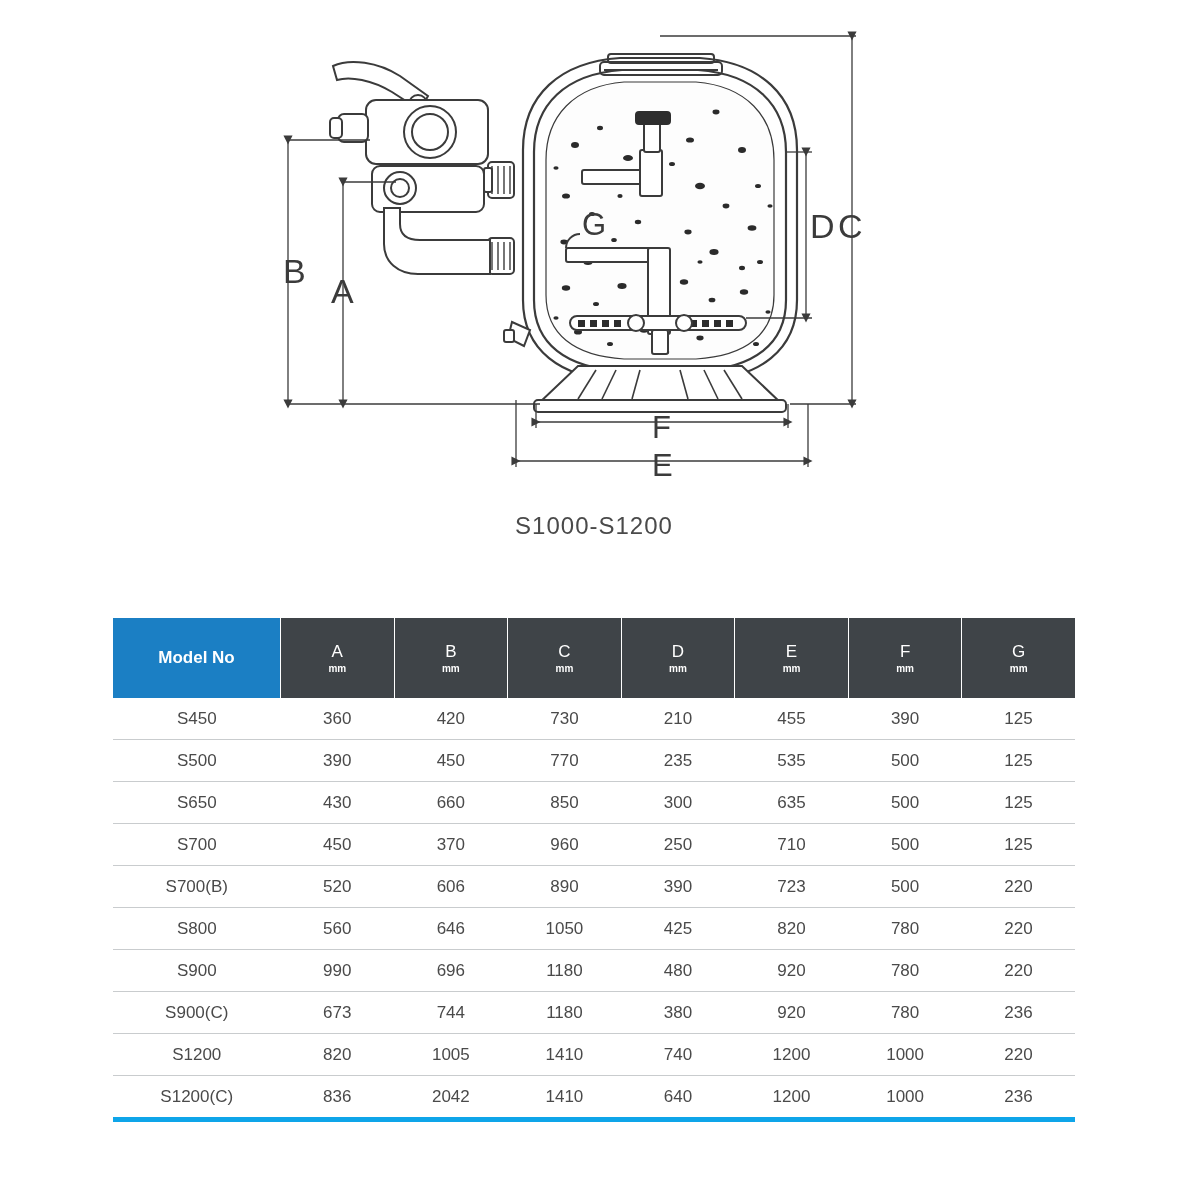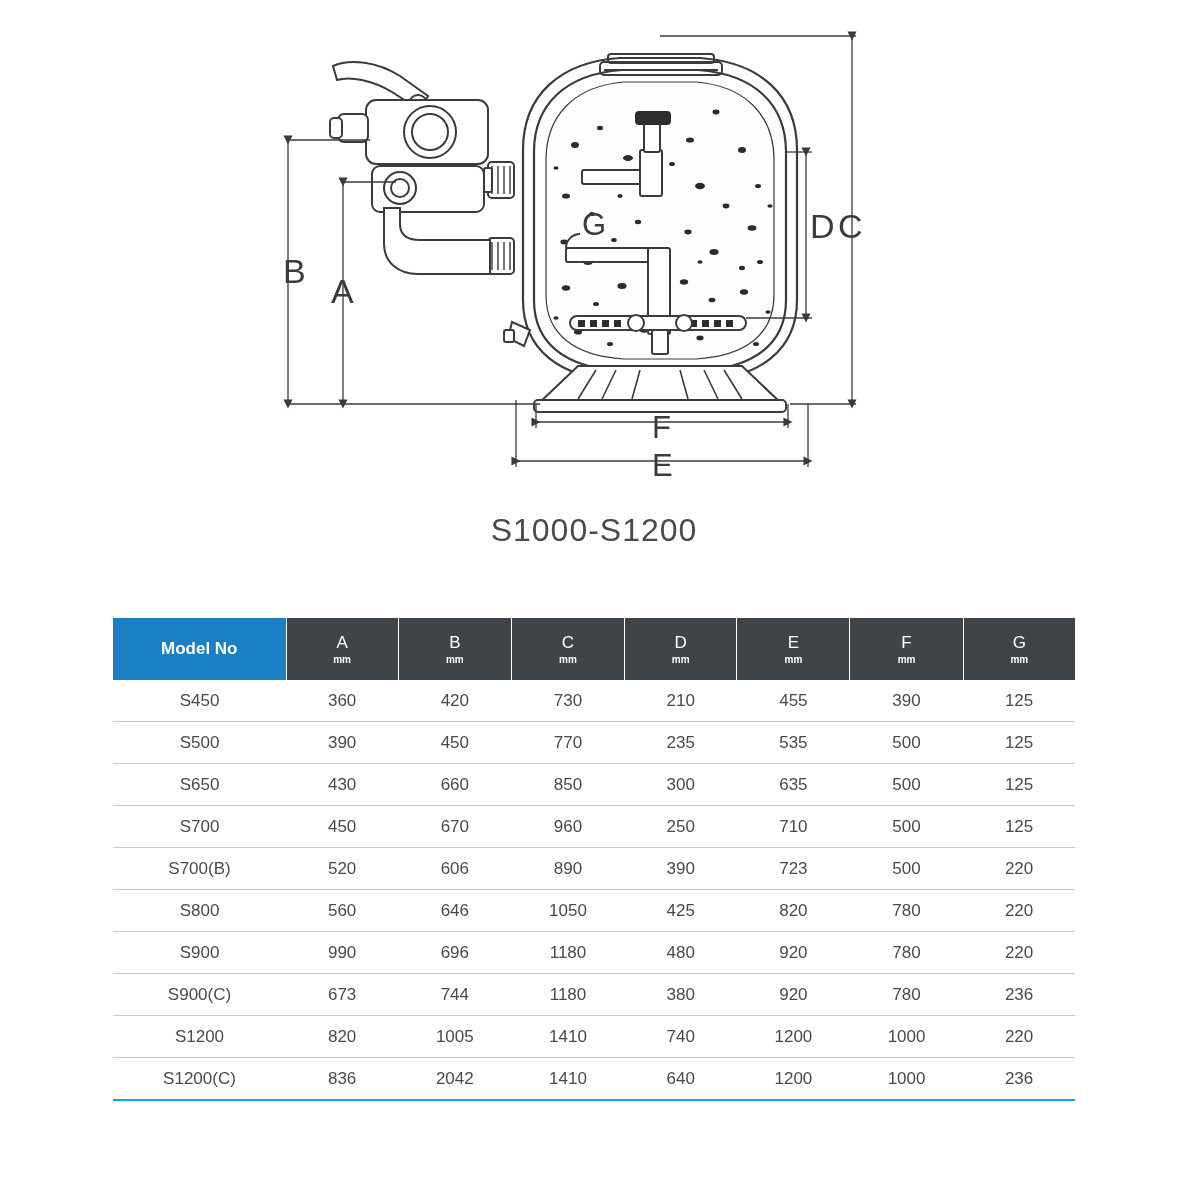--- a/index.html
+++ b/index.html
@@ -32,21 +32,21 @@
     font-family: "Liberation Sans", sans-serif;
     color: #3b3b3b;
     font-weight: 400;
   }
   #caption {
     position: absolute;
     left: 0;
     top: 512px;
     width: 1188px;
     text-align: center;
-    font-size: 32px;
+    font-size: 24px;
     letter-spacing: 1px;
     color: #4a4a4a;
   }
 
   
   #spec-table {
     position: absolute;
     left: 113px;
     top: 618px;
     border-collapse: collapse;
@@ -56,21 +56,21 @@
   #spec-table th, #spec-table td {
     text-align: center;
     vertical-align: middle;
     font-weight: 400;
   }
   #spec-table thead th {
     height: 54px;
     color: #ffffff;
     background: #3f4448;
     font-size: 17px;
-    padding: 4px;
+    padding: 13px;
     line-height: 1.15;
     border-right: 1px solid #ffffff;
   }
   #spec-table thead th.model-head {
     background: #1b7fc4;
     font-weight: 700;
     font-size: 17px;
   }
   #spec-table thead th:last-child { border-right: none; }
   #spec-table thead th .unit {
@@ -79,21 +79,21 @@
     font-weight: 700;
     margin-top: 1px;
   }
   #spec-table tbody td {
     height: 39px;
     border-bottom: 1px solid #c9ccce;
     color: #4a4a4a;
     font-size: 17px;
   }
   #spec-table tbody tr:last-child td {
-    border-bottom: 2px solid #0ea5e9;
+    border-bottom: 5px solid #0ea5e9;
   }
   .col-model { width: 175px; }
   .col-dim { width: 112px; }
 </style>
 </head>
 <body>
 
 <div id="diagram-area">
 
   <svg id="diagram-svg" width="1188" height="590" viewBox="0 0 1188 590">
@@ -344,21 +344,21 @@
         <td>660</td>
         <td>850</td>
         <td>300</td>
         <td>635</td>
         <td>500</td>
         <td>125</td>
       </tr>
       <tr>
         <td>S700</td>
         <td>450</td>
-        <td>670</td>
+        <td>370</td>
         <td>960</td>
         <td>250</td>
         <td>710</td>
         <td>500</td>
         <td>125</td>
       </tr>
       <tr>
         <td>S700(B)</td>
         <td>520</td>
         <td>606</td>

